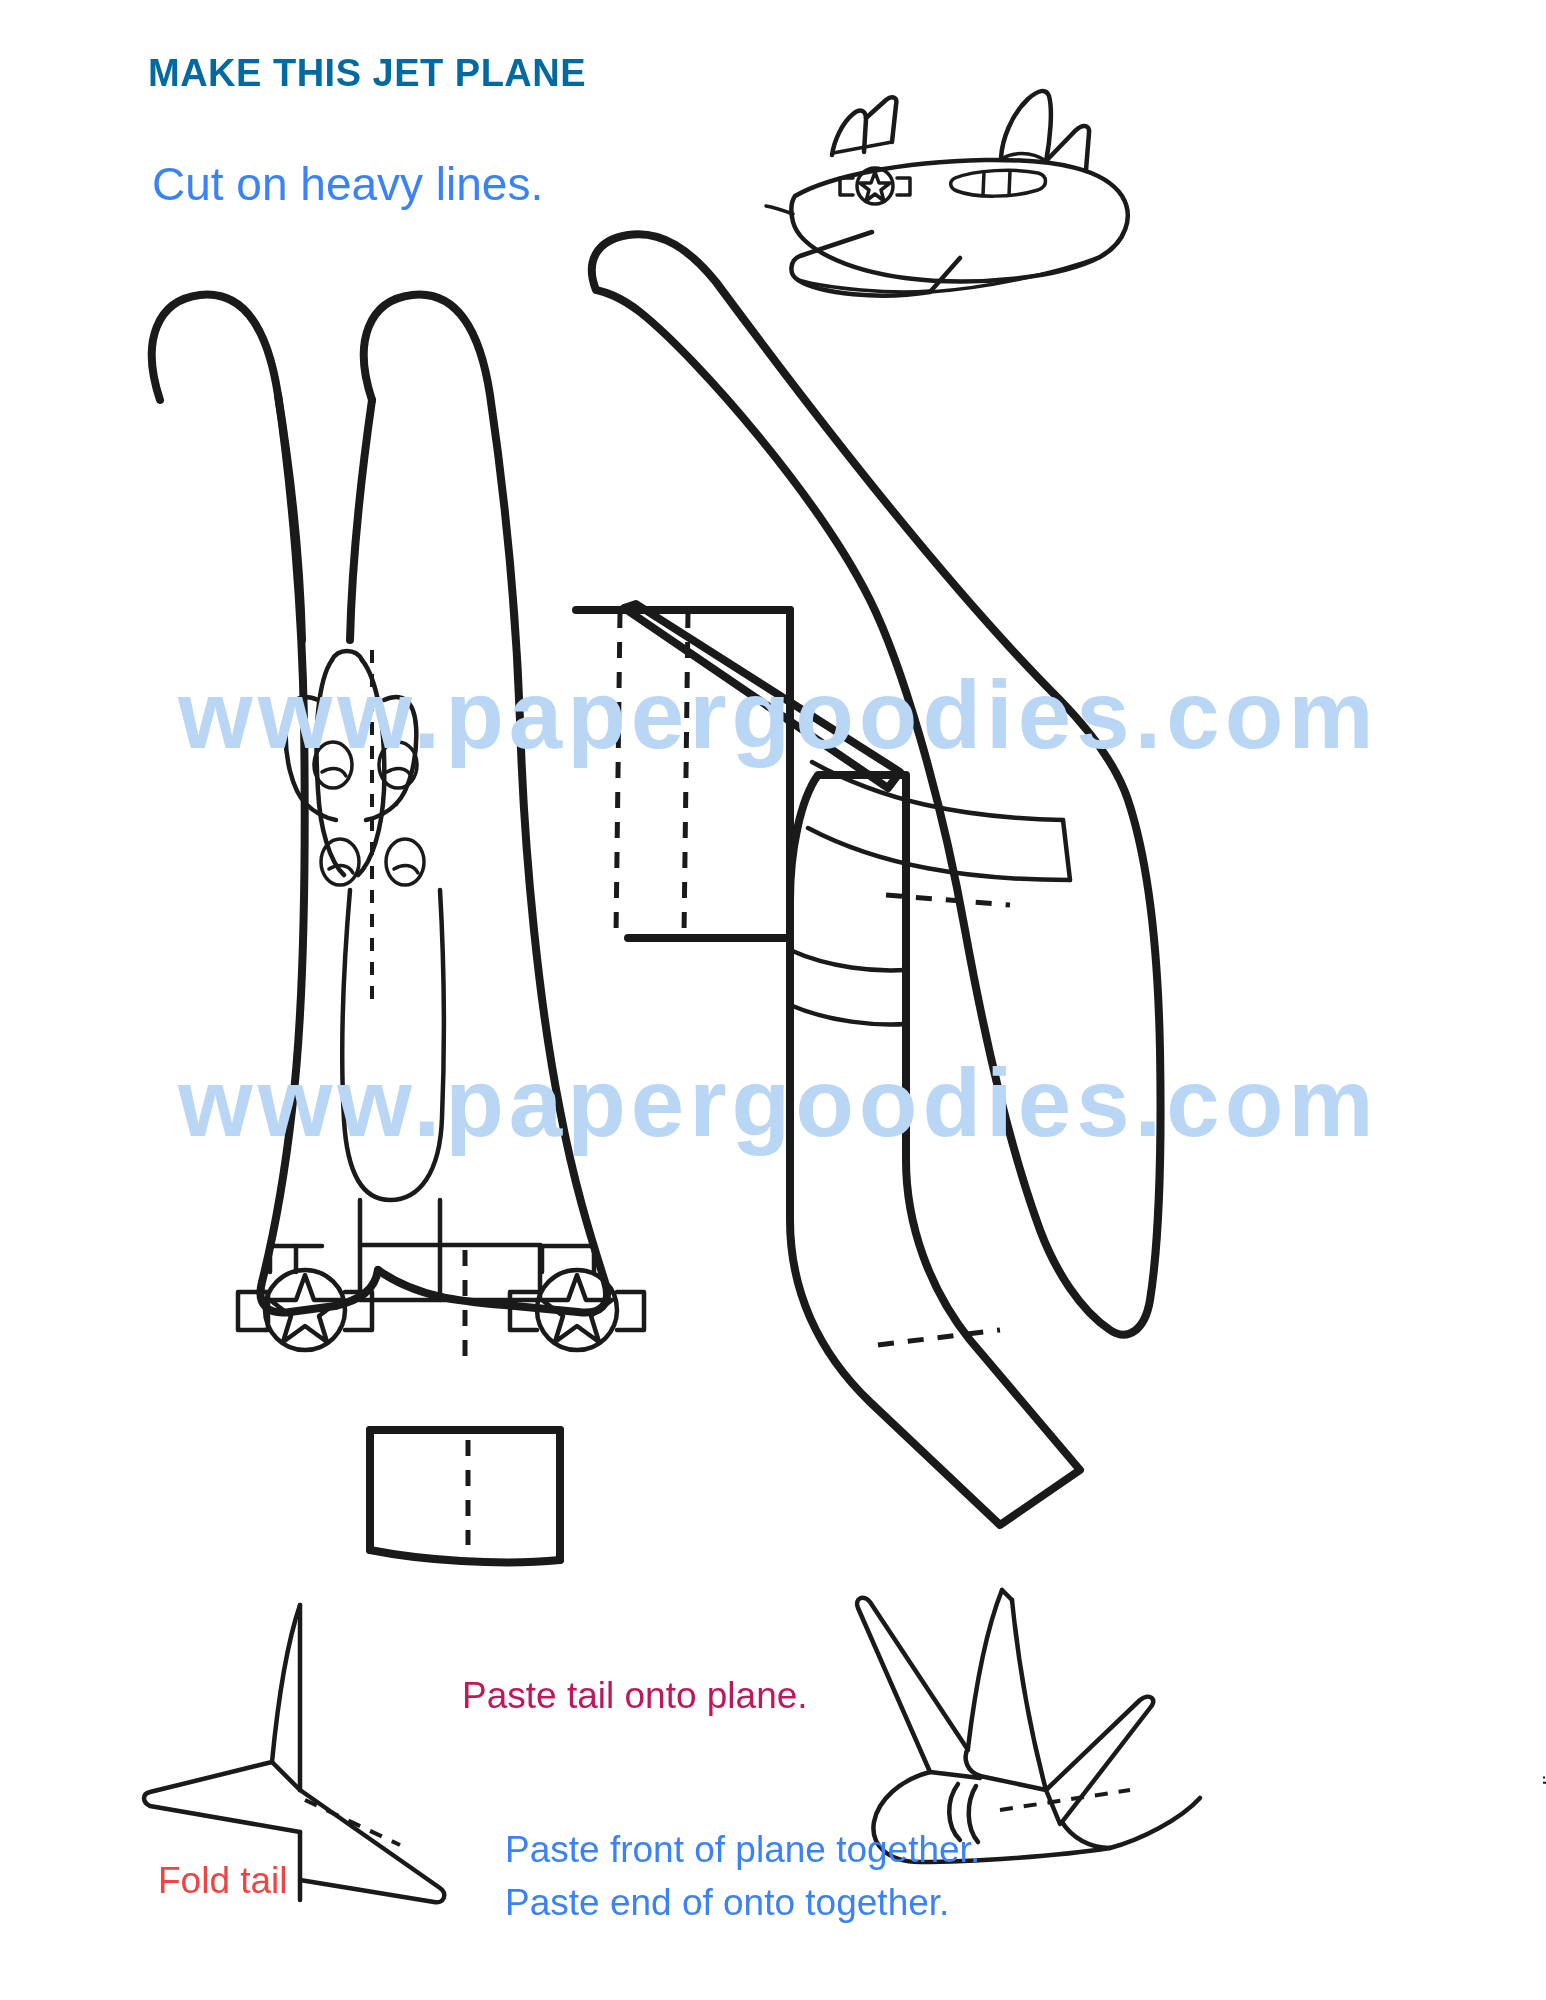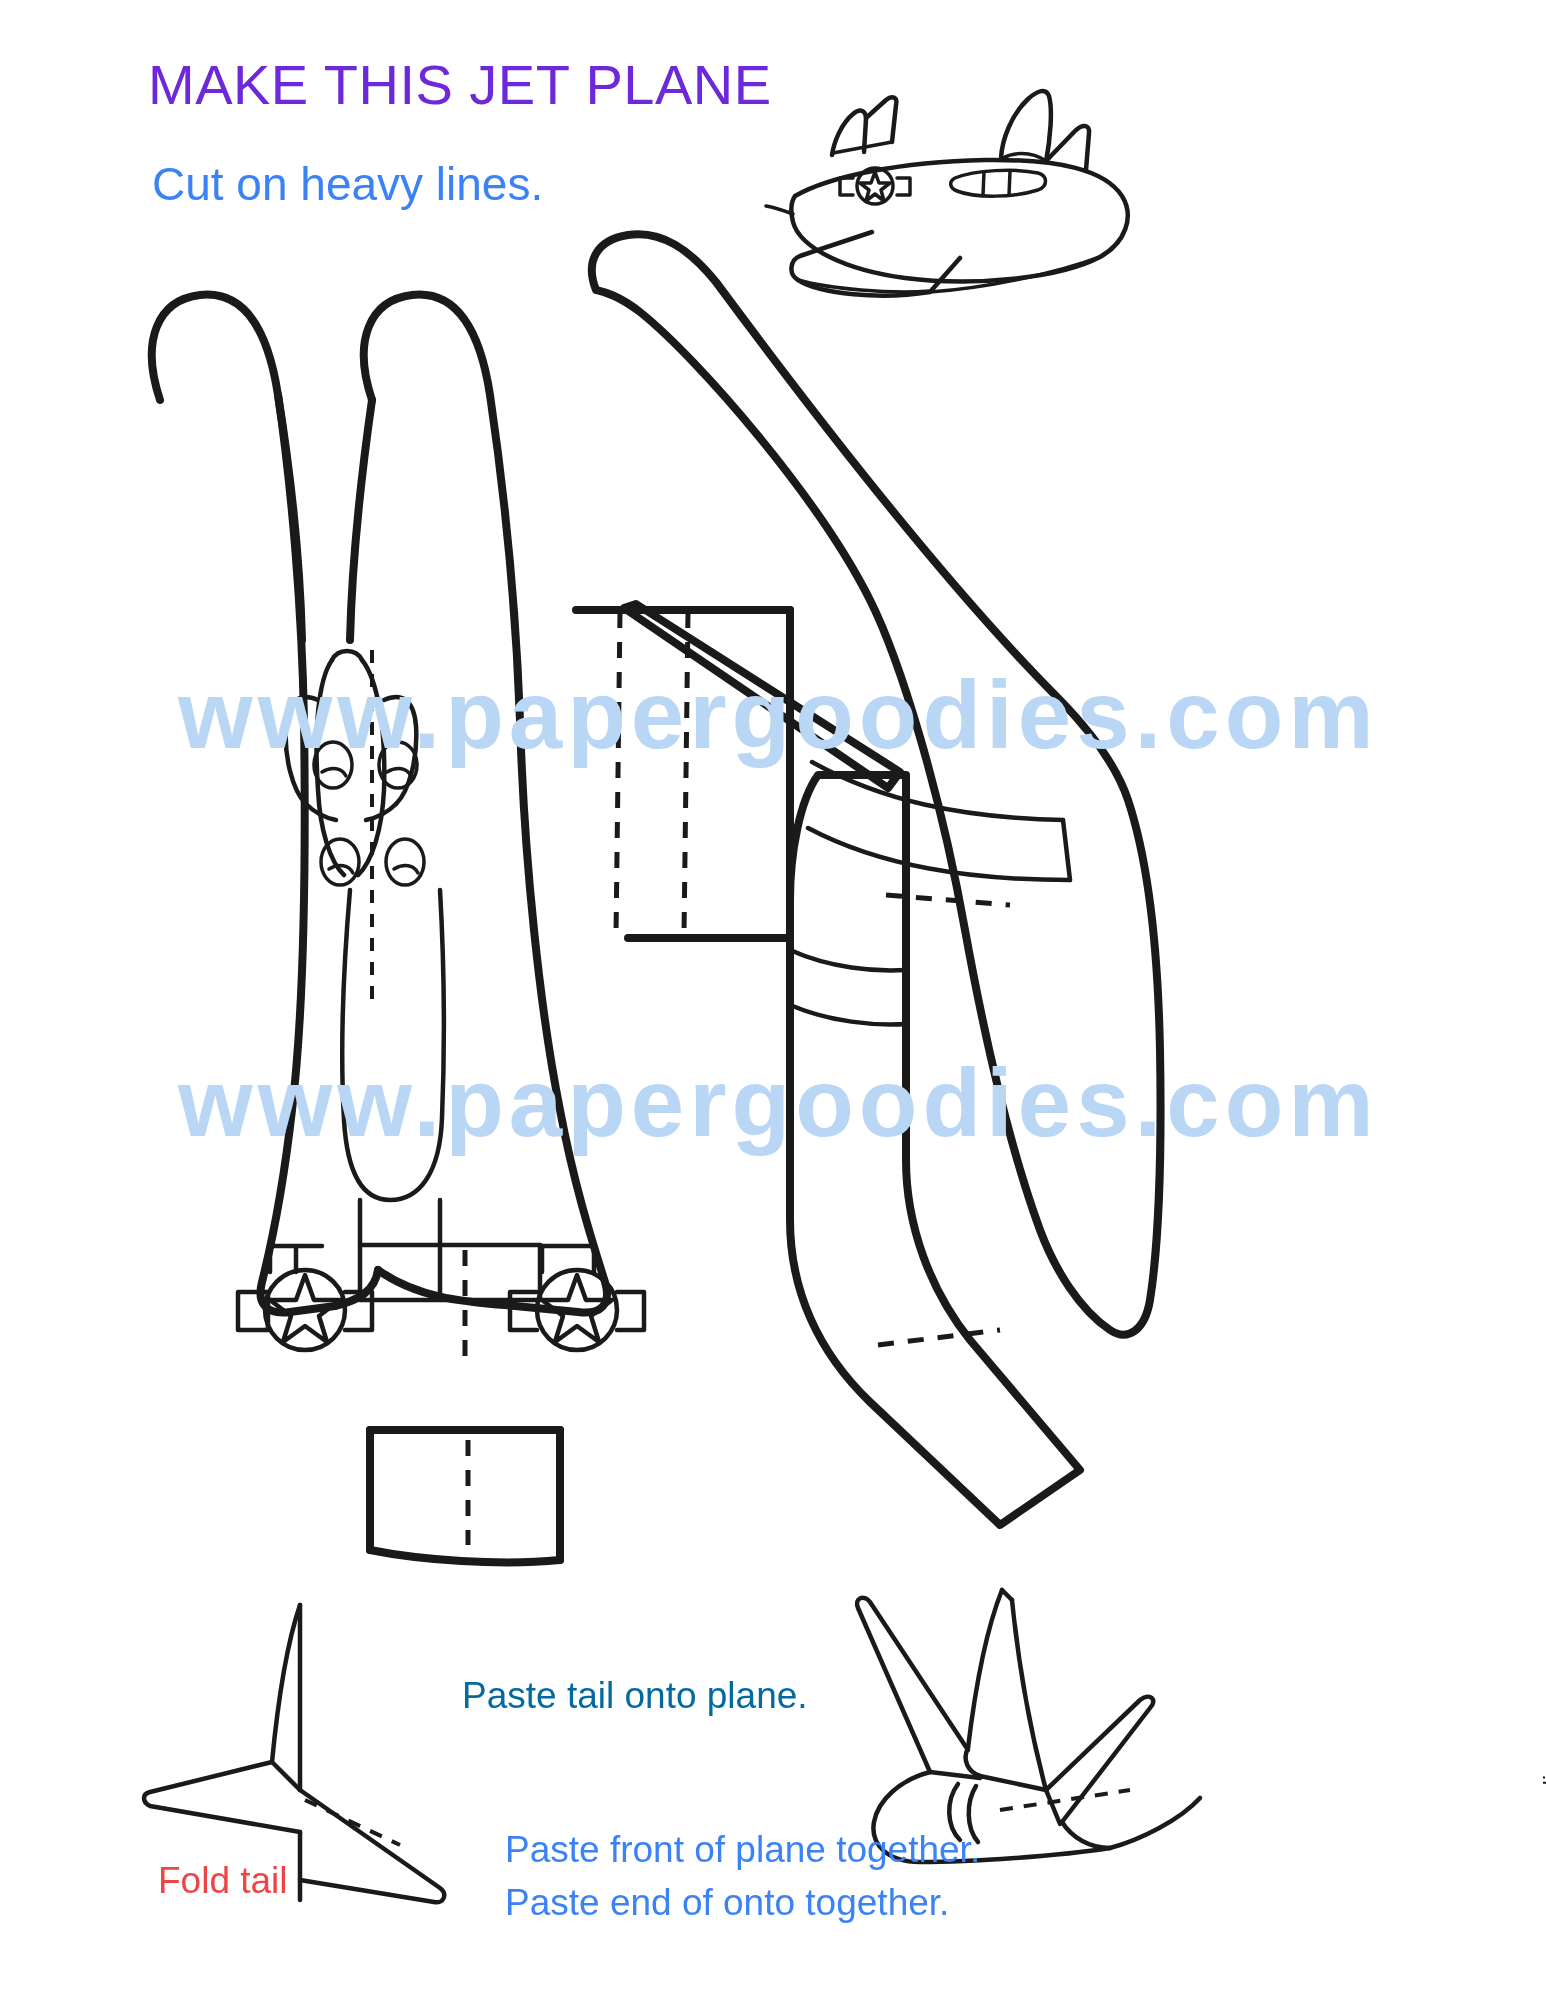--- a/index.html
+++ b/index.html
@@ -17,42 +17,43 @@
     width: 1546px;
     height: 2000px;
     background: #ffffff;
     overflow: hidden;
   }
   
   #page-title {
     position: absolute;
     left: 148px;
     top: 52px;
-    font-size: 56px;
+    font-size: 38px;
     letter-spacing: 0.5px;
     white-space: nowrap;
-    color: #6d28d9;
+    color: #0369a1;
+    font-weight: bold;
   }
   #instructions-top {
     position: absolute;
     left: 152px;
     top: 160px;
     font-size: 46px;
     line-height: 48px;
     color: #3b82f6;
   }
   .instr-line { white-space: nowrap; }
 
   #paste-tail-label {
     position: absolute;
     left: 462px;
     top: 1675px;
     font-size: 37px;
     white-space: nowrap;
-    color: #0369a1;
+    color: #be185d;
   }
   #paste-block {
     position: absolute;
     left: 505px;
     top: 1823px;
     font-size: 37px;
     line-height: 53px;
     color: #3b82f6;
   }
   #fold-tail-label {

